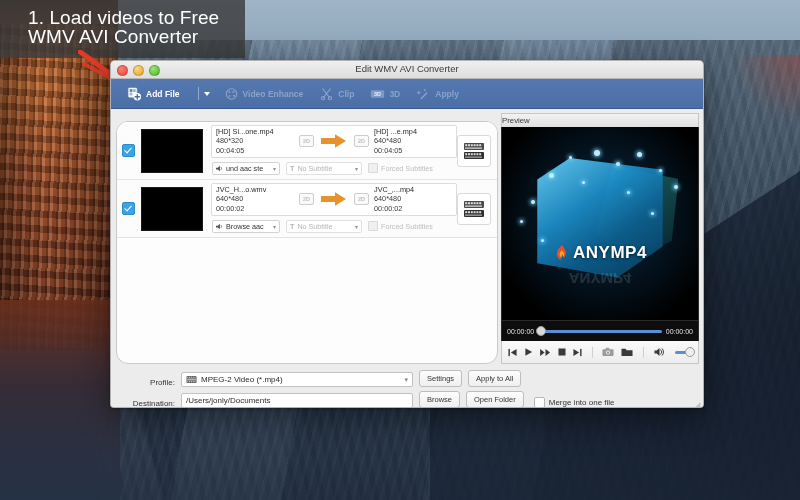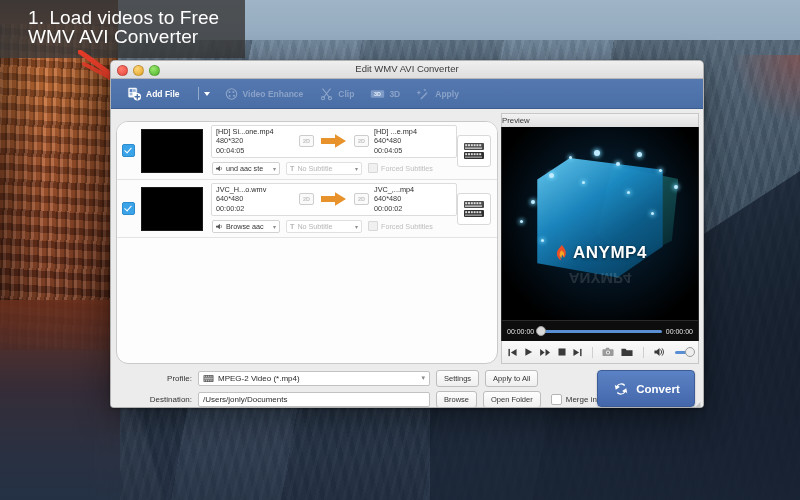--- a/index.html
+++ b/index.html
@@ -232,21 +232,21 @@
     height:22px;background:linear-gradient(to bottom,#fafafa,#ededed);
     border:1px solid #c7c7c7;border-top:none;display:flex;align-items:center;padding:0 6px;gap:7px;
   }
   .pbtn{cursor:pointer;display:flex;align-items:center;}
   .vsep{width:1px;height:11px;background:#cfcfcf;margin:0 3px;}
   .volbar{width:44px;height:3px;background:#5b8fd4;border-radius:2px;position:relative;margin-left:2px;}
   .volknob{position:absolute;right:-3px;top:50%;transform:translateY(-50%);width:8px;height:8px;border-radius:50%;background:#eee;border:1px solid #9a9a9a;cursor:pointer;}
 
   
   #bottom{height:47px;background:#ececec;position:relative;padding:5px 0 0 0;box-sizing:border-box;}
-  .brow{display:flex;align-items:center;height:18px;margin-bottom:3px;padding-left:25px;}
+  .brow{display:flex;align-items:flex-end;height:18px;margin-bottom:3px;padding-left:8px;}
   .blabel{font-size:8px;color:#333;width:56px;text-align:right;margin-right:6px;}
   .combo{
     width:232px;height:15px;background:#fff;border:1px solid #c2c2c2;border-radius:2px;
     display:flex;align-items:center;padding:0 4px;box-sizing:border-box;gap:4px;font-size:8px;color:#2b2b2b;
   }
   .combo .cv{margin-left:auto;font-size:7px;color:#888;}
   .txtfield{
     width:232px;height:15px;background:#fff;border:1px solid #c2c2c2;border-radius:2px;
     display:flex;align-items:center;padding:0 4px;box-sizing:border-box;font-size:8px;color:#2b2b2b;
   }
@@ -627,25 +627,18 @@
         <span>/Users/jonly/Documents</span>
       </div>
       <div class="sbtn">Browse</div>
       <div class="sbtn">Open Folder</div>
       <div class="merge">
         <span class="mbox"></span>
         <span>Merge into one file</span>
       </div>
     </div>
 
-    <div id="convert">
-      <svg width="18" height="18" viewBox="0 0 20 20">
-        <path d="M14.5 5.2A6.4 6.4 0 005 6.6l-1.9-1.3 1 5.4 4.6-2.9-2-1.3A4.3 4.3 0 0113.6 7z" fill="#fff"></path>
-        <path d="M5.5 14.8A6.4 6.4 0 0015 13.4l1.9 1.3-1-5.4-4.6 2.9 2 1.3A4.3 4.3 0 016.4 13z" fill="#fff"></path>
-      </svg>
-      <span class="ctext">Convert</span>
-    </div>
 
     <svg class="resize-grip" viewBox="0 0 9 9">
       <path d="M8.5 1v7.5H1z" fill="#c4c4c4"></path>
     </svg>
   </div>
 </div>
 
 </body></html>

